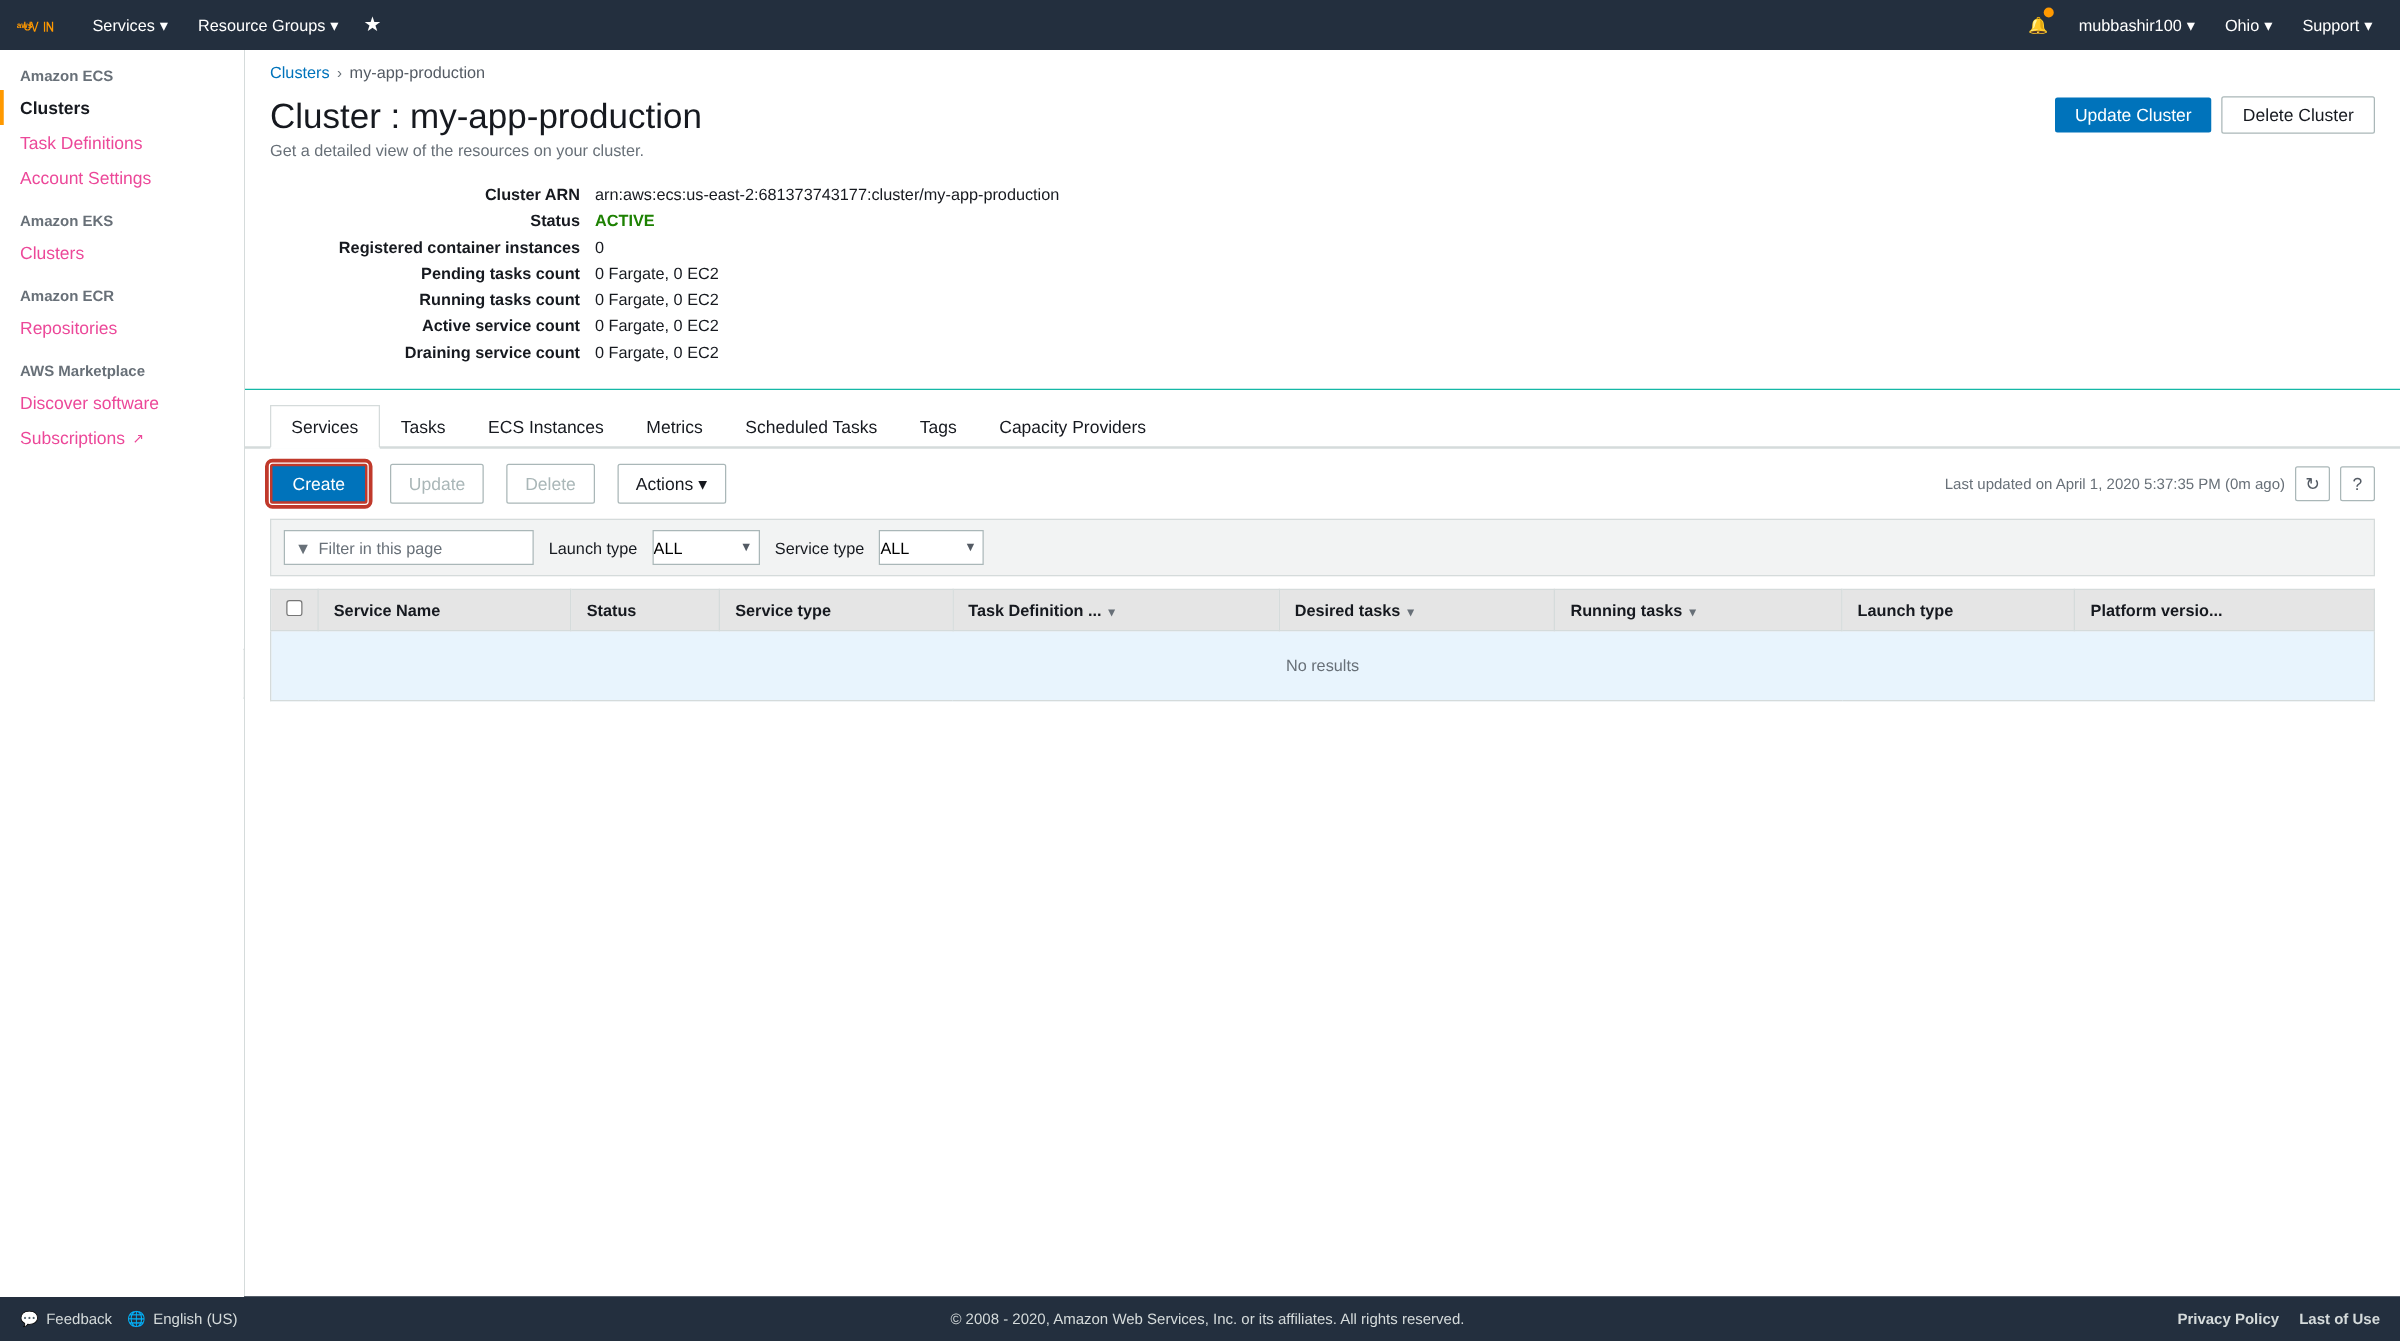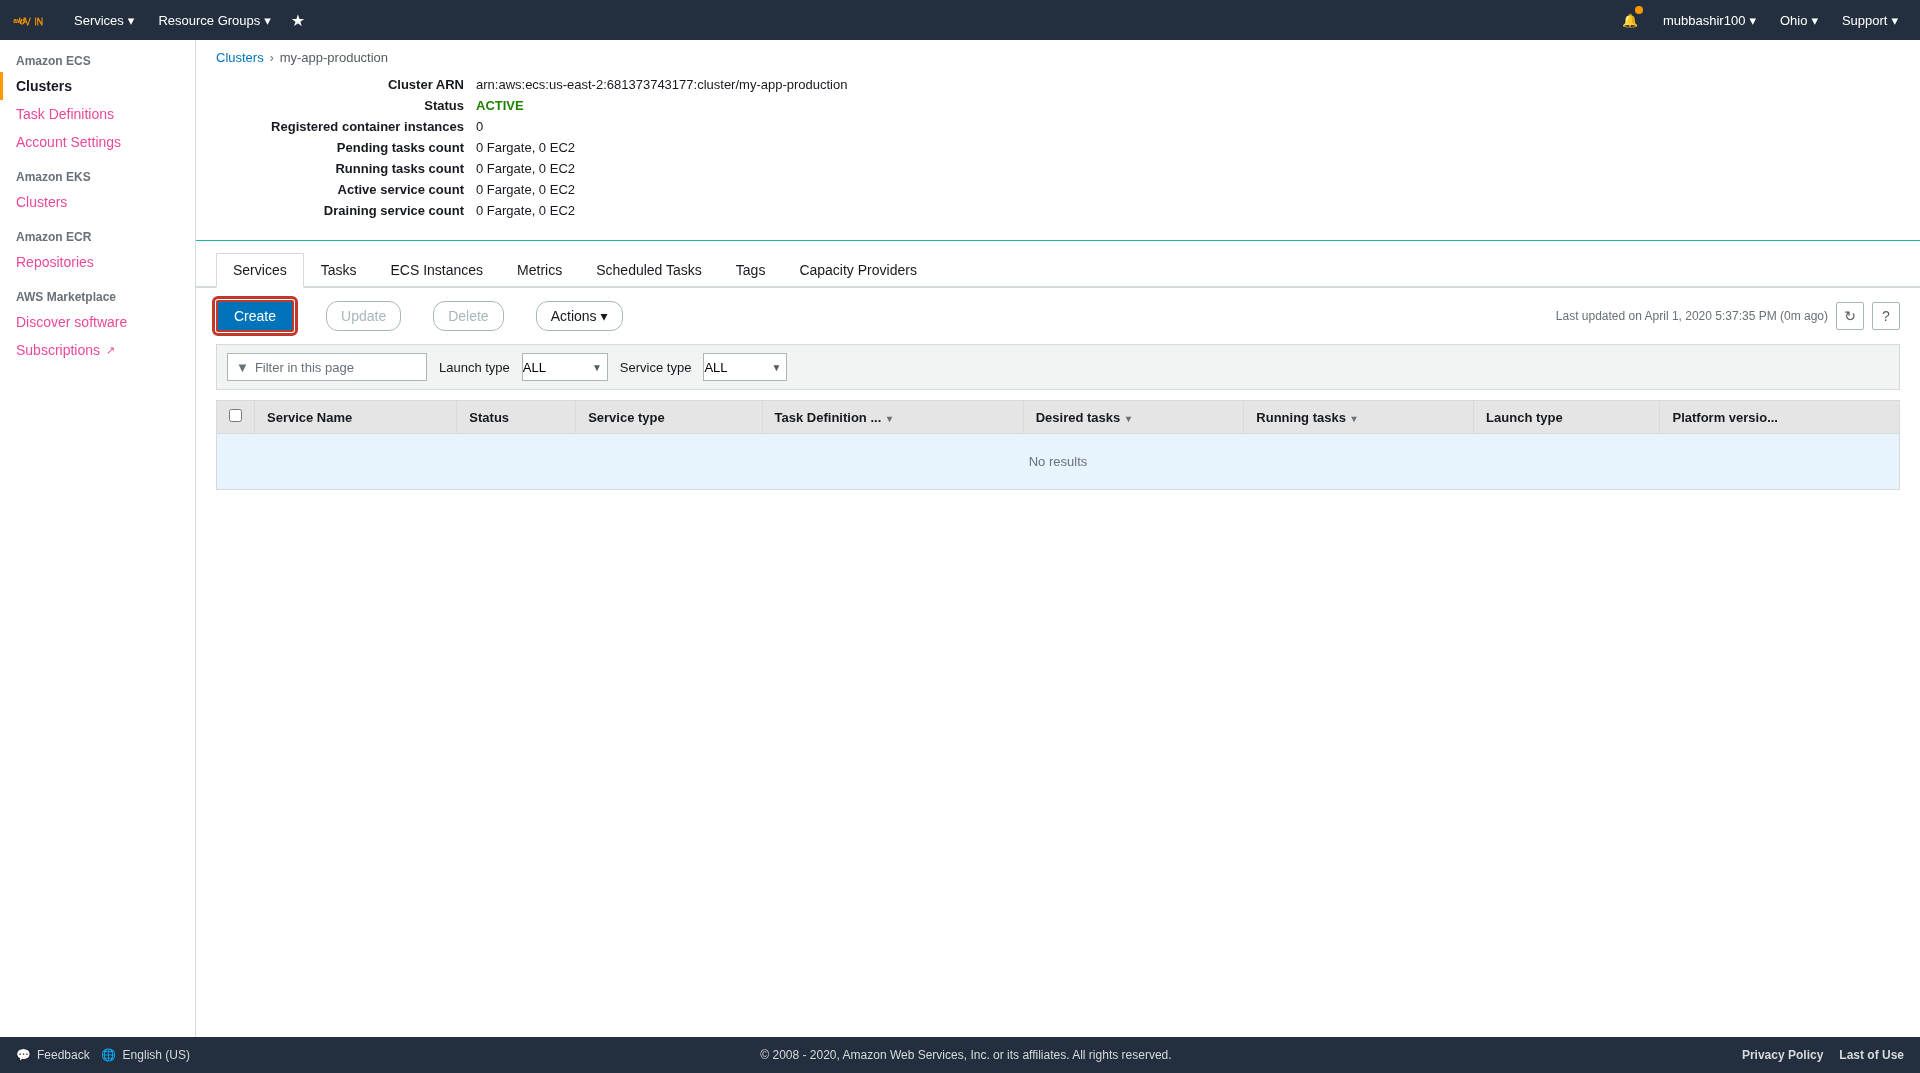--- a/index.html
+++ b/index.html
@@ -215,22 +215,21 @@
       font-weight: 500;
       color: #16191f;
     }
 
     
     .table-area {
       padding: 12px 20px;
     }
     .table-toolbar {
       display: flex;
-      align-items: center;
-      gap: 4px;
+      gap: 18px;
       margin-bottom: 12px;
     }
     .btn-create {
       background: #0073bb;
       color: #fff;
       border: 2px solid #c0392b;
       padding: 6px 16px;
       font-size: 14px;
       cursor: pointer;
       border-radius: 2px;
@@ -238,22 +237,21 @@
       outline: 3px solid #c0392b;
       outline-offset: 1px;
     }
     .btn-toolbar {
       background: #fff;
       color: #16191f;
       border: 1px solid #aab7b8;
       padding: 6px 14px;
       font-size: 14px;
       cursor: pointer;
-      border-radius: 12px;
-      margin-left: 28px;
+      border-radius: 2px;
     }
     .btn-toolbar.disabled { color: #aab7b8; cursor: default; }
     .btn-actions {
       display: flex;
       align-items: center;
       gap: 4px;
     }
     .toolbar-right {
       margin-left: auto;
       display: flex;
@@ -445,20 +443,30 @@
   </aside>
 
   <main class="content">
 
     <div class="breadcrumb">
       <a>Clusters</a>
       <span class="breadcrumb-sep">›</span>
       <span>my-app-production</span>
     </div>
 
+    <div class="page-header">
+      <div>
+        <h1 class="page-title">Cluster : my-app-production</h1>
+        <p class="page-subtitle">Get a detailed view of the resources on your cluster.</p>
+      </div>
+      <div class="header-buttons">
+        <button class="btn-primary">Update Cluster</button>
+        <button class="btn-secondary">Delete Cluster</button>
+      </div>
+    </div>
 
     <div class="cluster-info">
       <div class="info-row">
         <span class="info-label">Cluster ARN</span>
         <span class="info-value">arn:aws:ecs:us-east-2:681373743177:cluster/my-app-production</span>
       </div>
       <div class="info-row">
         <span class="info-label">Status</span>
         <span class="info-value active">ACTIVE</span>
       </div>

